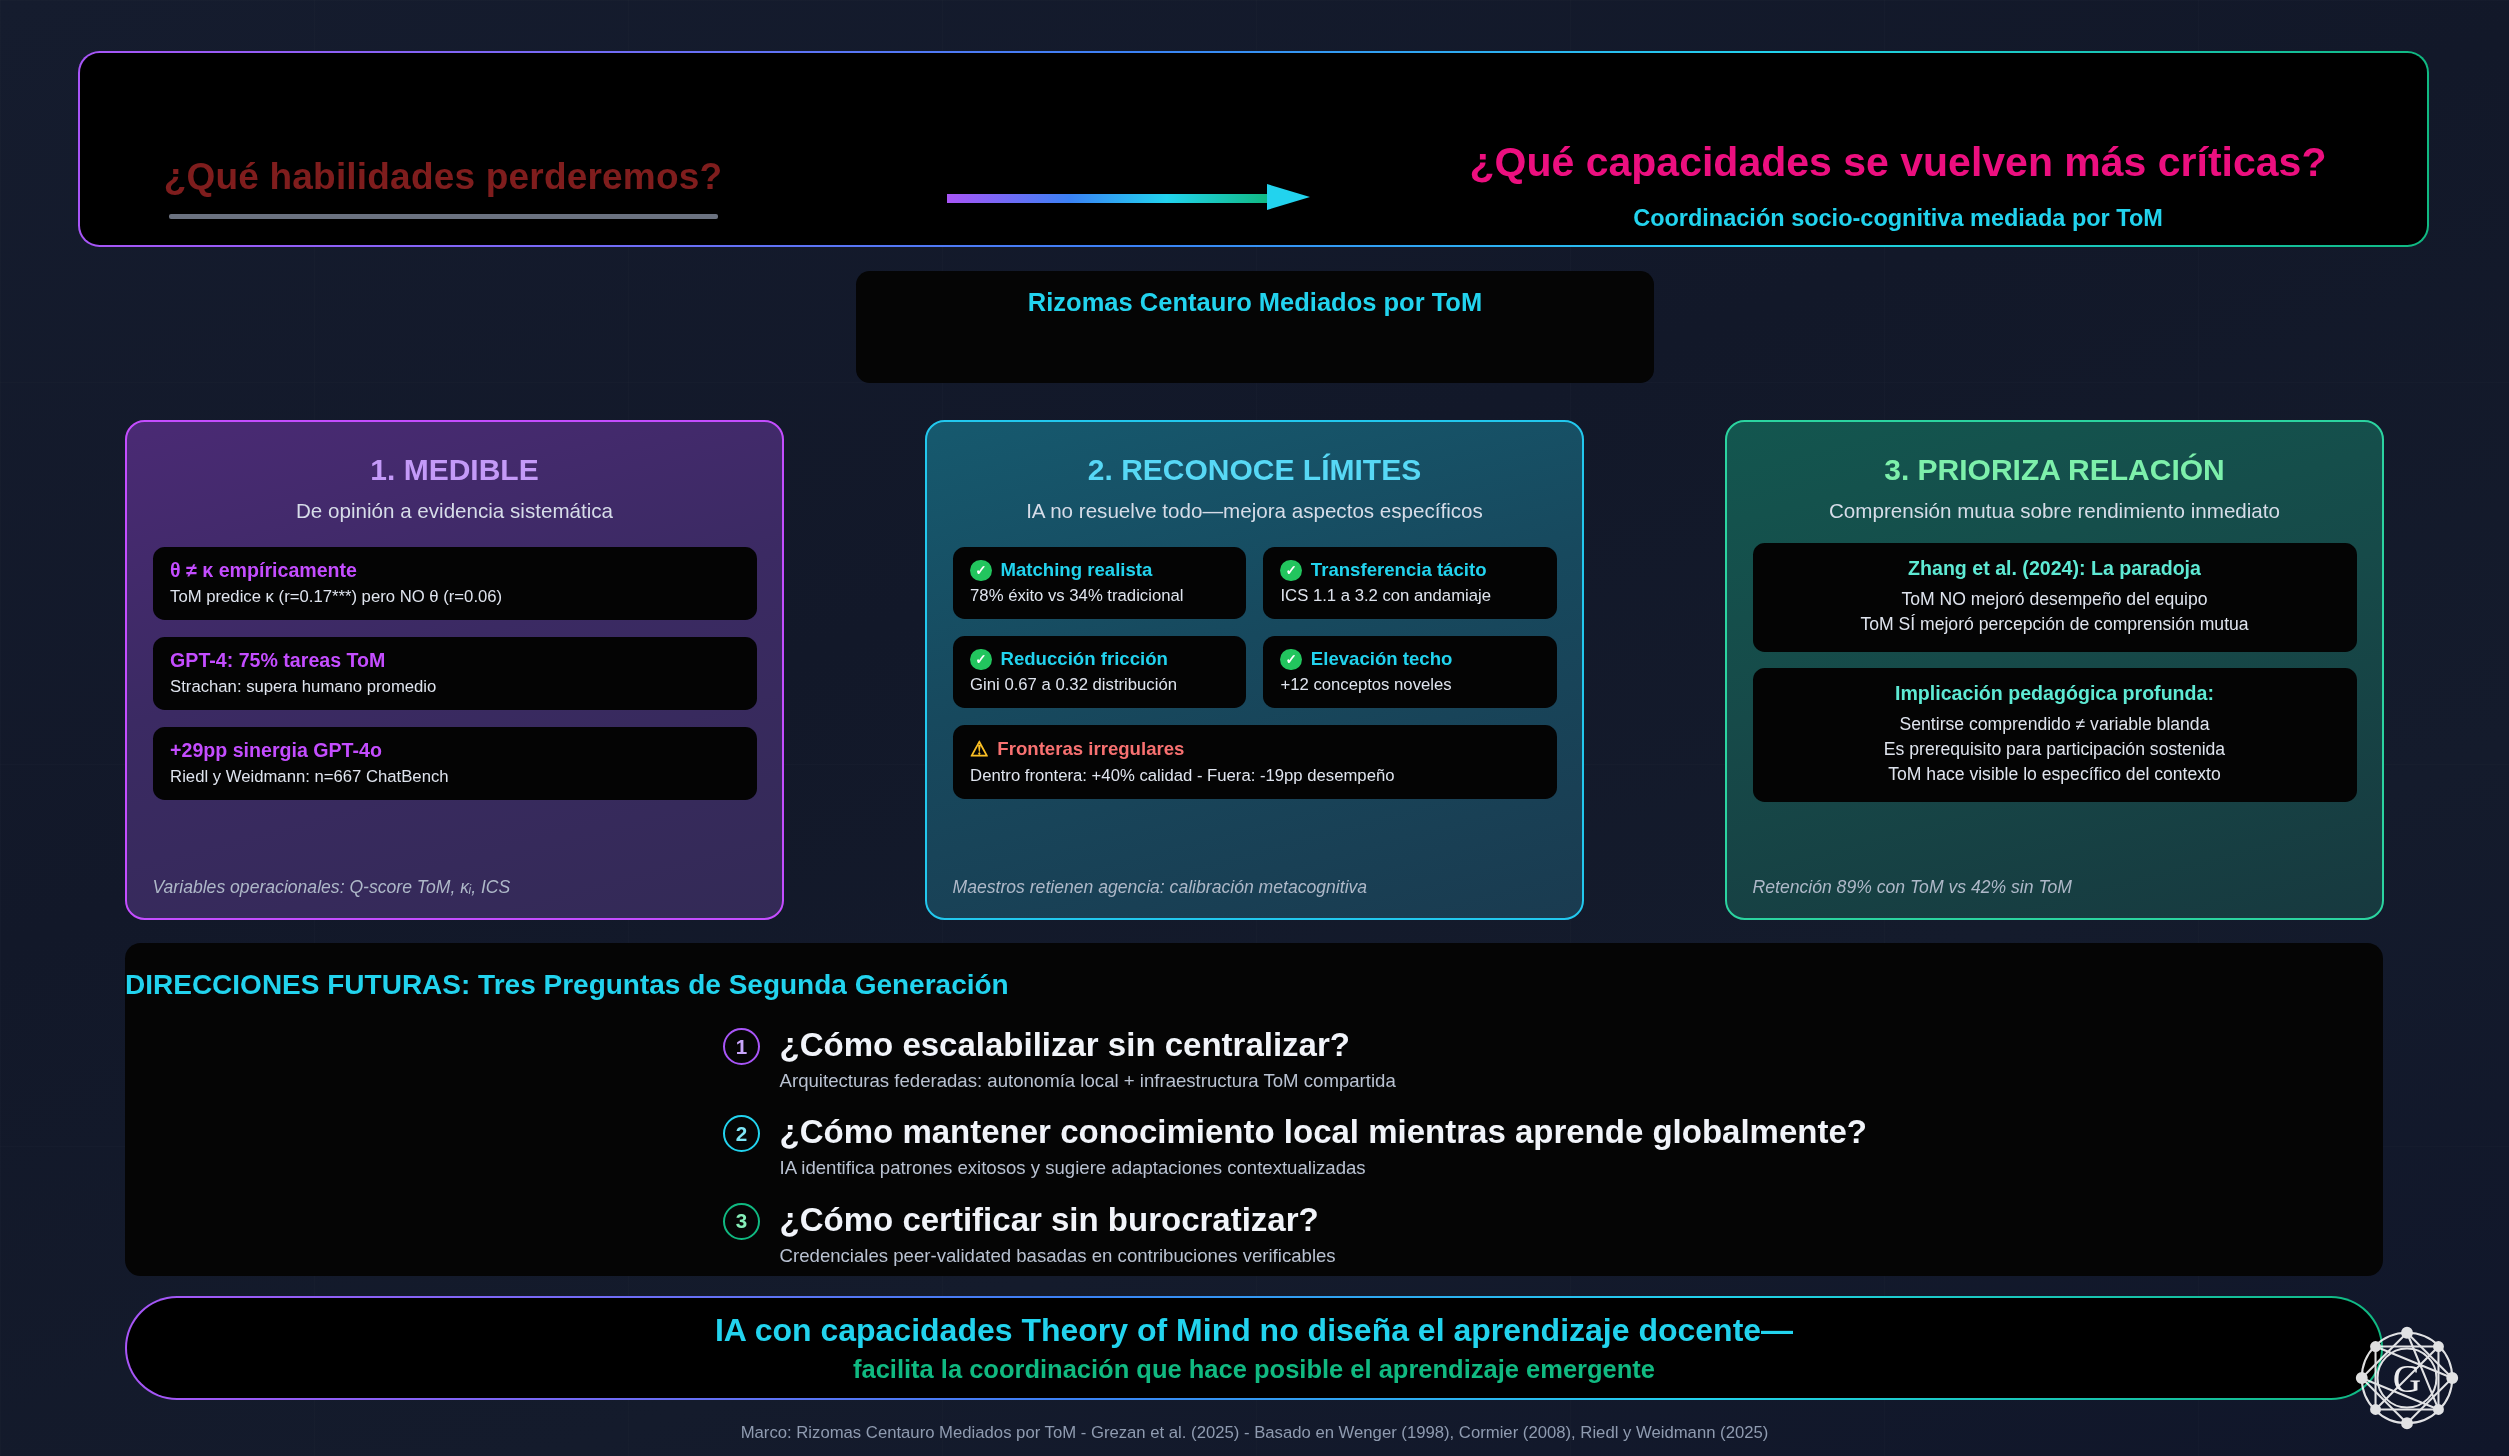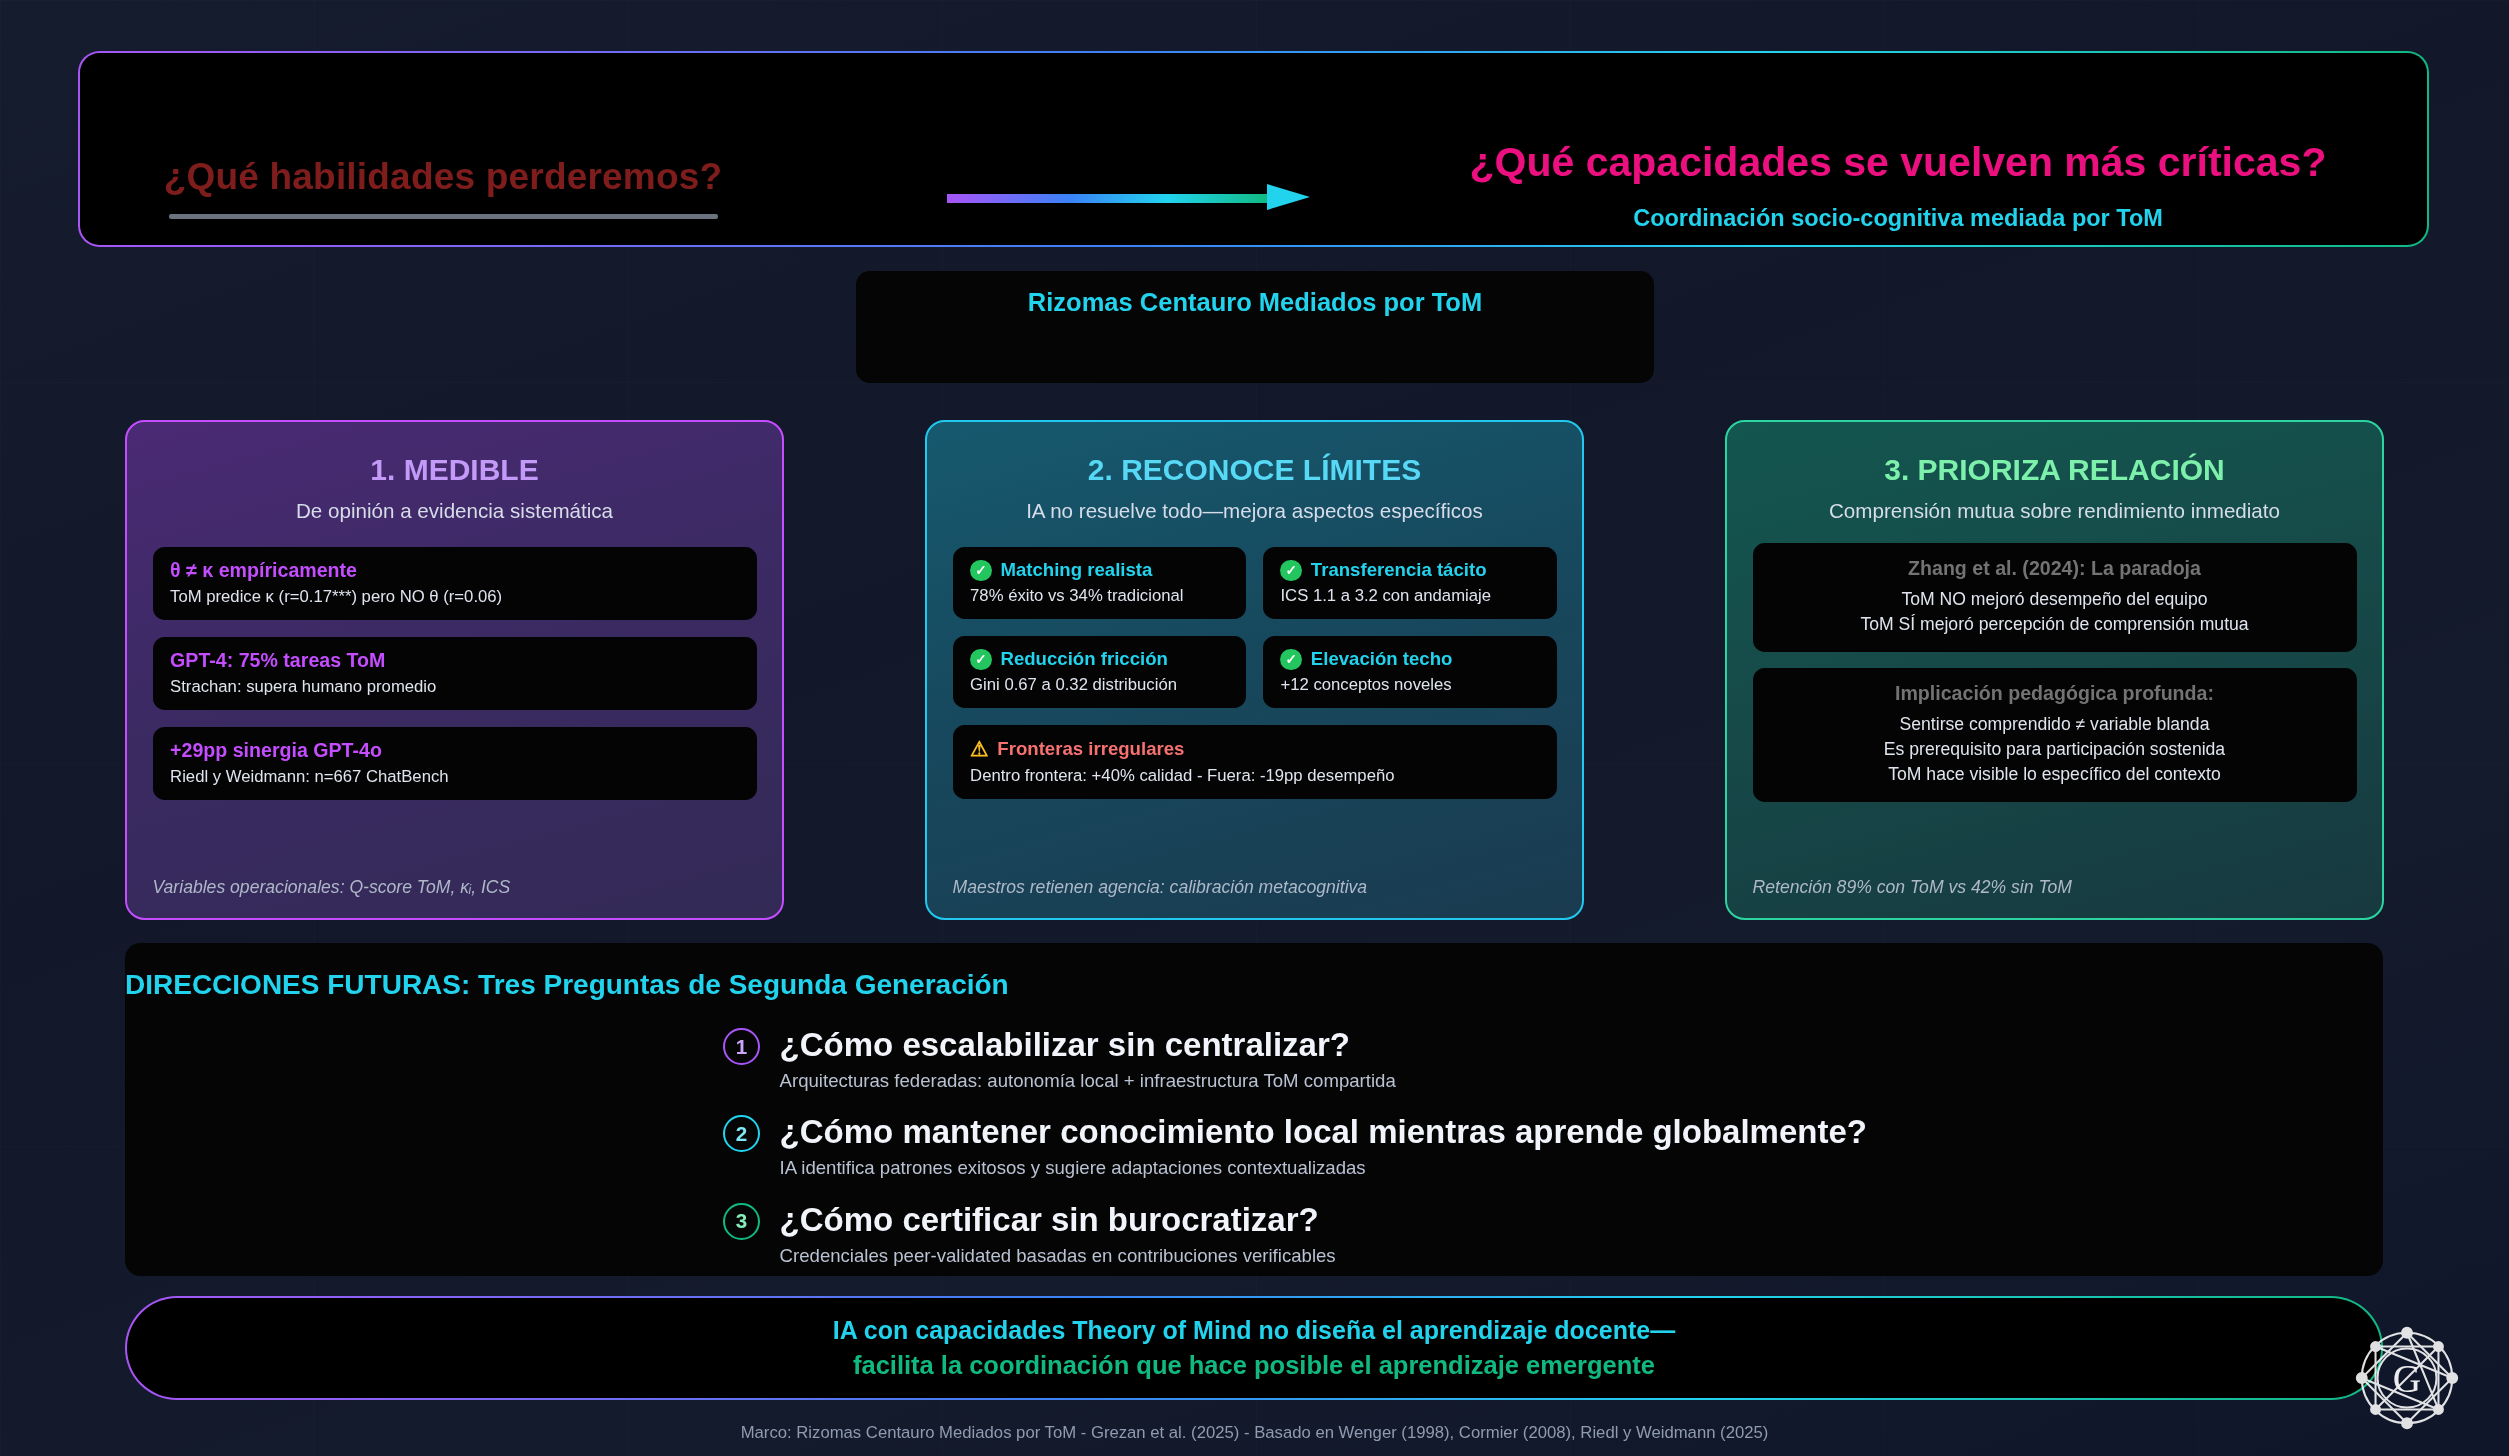--- a/index.html
+++ b/index.html
@@ -91,21 +91,21 @@
   .c2 .wide .chip-h { color: #f87171; }
   .ico-ok {
     width: 21.6px; height: 21.6px; border-radius: 50%; background: #22c55e;
     display: inline-flex; align-items: center; justify-content: center;
     color: #fff; font-size: 13.7px; font-weight: 700; flex: none;
   }
   .ico-warn { color: #fbbf24; font-size: 20.6px; flex: none; }
 
   .c3 .stack { margin-top: 19.6px; display: flex; flex-direction: column; gap: 15.7px; }
   .c3 .chip { padding: 14.7px 17.6px; text-align: center; }
-  .c3 .chip-h { color: #737373; font-size: 19.6px; margin-bottom: 6.9px; }
+  .c3 .chip-h { color: #5eead4; font-size: 19.6px; margin-bottom: 6.9px; }
   .c3 .chip-b { font-size: 17.6px; line-height: 1.42; }
 
   .card-foot {
     position: absolute; left: 25.5px; right: 25.5px; bottom: 19.6px;
     text-align: left; font-style: italic; font-size: 17.6px; color: #aeb8c8;
   }
 
   
   .future {
     position: absolute; left: 125px; top: 943px; width: 2258px; height: 333px;
@@ -126,21 +126,21 @@
 
   
   .concl {
     position: absolute; left: 125px; top: 1296px; width: 2258px; height: 104px;
     background: #000; border-radius: 53px;
     border: 2.9px solid transparent;
     background-image: linear-gradient(#000,#000), linear-gradient(90deg,#a855f7 0%,#3b82f6 42%,#22d3ee 70%,#10b981 100%);
     background-origin: border-box; background-clip: padding-box, border-box;
     display: flex; flex-direction: column; align-items: center; justify-content: center; gap: 6.9px;
   }
-  .concl-1 { color: #22d3ee; font-size: 25px; font-weight: 700; }
+  .concl-1 { color: #22d3ee; font-size: 32px; font-weight: 700; }
   .concl-2 { color: #10b981; font-size: 25.5px; font-weight: 700; }
 
   .credit {
     position: absolute; left: 0; top: 1423px; width: 2509px; text-align: center;
     font-size: 16.7px; color: #8f9bb0;
   }
 
   .watermark { position: absolute; left: 2348px; top: 1319px; width: 118px; height: 118px; opacity: .92; }
 </style>
 </head>

